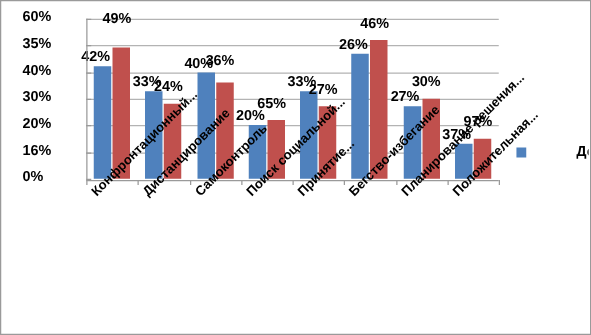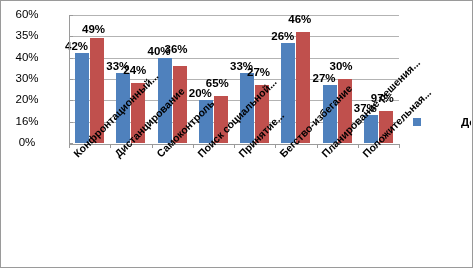--- a/index.html
+++ b/index.html
@@ -38,25 +38,25 @@
     position: absolute;
     left: 68px;
     top: 14px;
     width: 1px;
     height: 129px;
     background: #9a9a9a;
   }
   
   .ytick-label {
     position: absolute;
-    right: 16px;
+    right: 3px;
     width: 44px;
-    text-align: center;
+    text-align: left;
     font-size: 11.5px;
-    font-weight: normal;
+    font-weight: bold;
     color: #000000;
     line-height: 11px;
     transform: translateY(-6px);
   }
   #y-axis {
     position: absolute;
     left: 14px;
     top: 14px;
     width: 50px;
     height: 128px;
@@ -154,21 +154,21 @@
       <div class="grid-line" style="top: 106.667px;"></div>
       <div class="grid-line" style="top: 85.3333px;"></div>
       <div class="grid-line" style="top: 64px;"></div>
       <div class="grid-line" style="top: 42.6667px;"></div>
       <div class="grid-line" style="top: 21.3333px;"></div>
       <div class="grid-line" style="top: 0px;"></div>
       <div class="group" style="left: 0px; width: 41.25px;">
         <div class="bar before" title="Конфронтационный... — До: 42%" style="height: 89.6px; background: rgb(79, 129, 189);"></div>
         <div class="dlabel" style="bottom: 90.6px; left: -4px;">42%</div>
         <div class="bar after" title="Конфронтационный... — После: 49%" style="height: 104.533px; background: rgb(192, 80, 77);"></div>
-        <div class="dlabel" style="bottom: 108px; left: 13px;">49%</div>
+        <div class="dlabel" style="bottom: 122px; left: 13px;">49%</div>
       </div>
       <div class="group" style="left: 41.25px; width: 41.25px;">
         <div class="bar before" title="Дистанцирование — До: 33%" style="height: 70.4px; background: rgb(79, 129, 189);"></div>
         <div class="dlabel" style="bottom: 71.4px; left: -4px;">33%</div>
         <div class="bar after" title="Дистанцирование — После: 28%" style="height: 59.7333px; background: rgb(192, 80, 77);"></div>
         <div class="dlabel" style="bottom: 66.7333px; left: 13px;">24%</div>
       </div>
       <div class="group" style="left: 82.5px; width: 41.25px;">
         <div class="bar before" title="Самоконтроль — До: 40%" style="height: 85.3333px; background: rgb(79, 129, 189);"></div>
         <div class="dlabel" style="bottom: 86.3333px; left: -4px;">40%</div>

